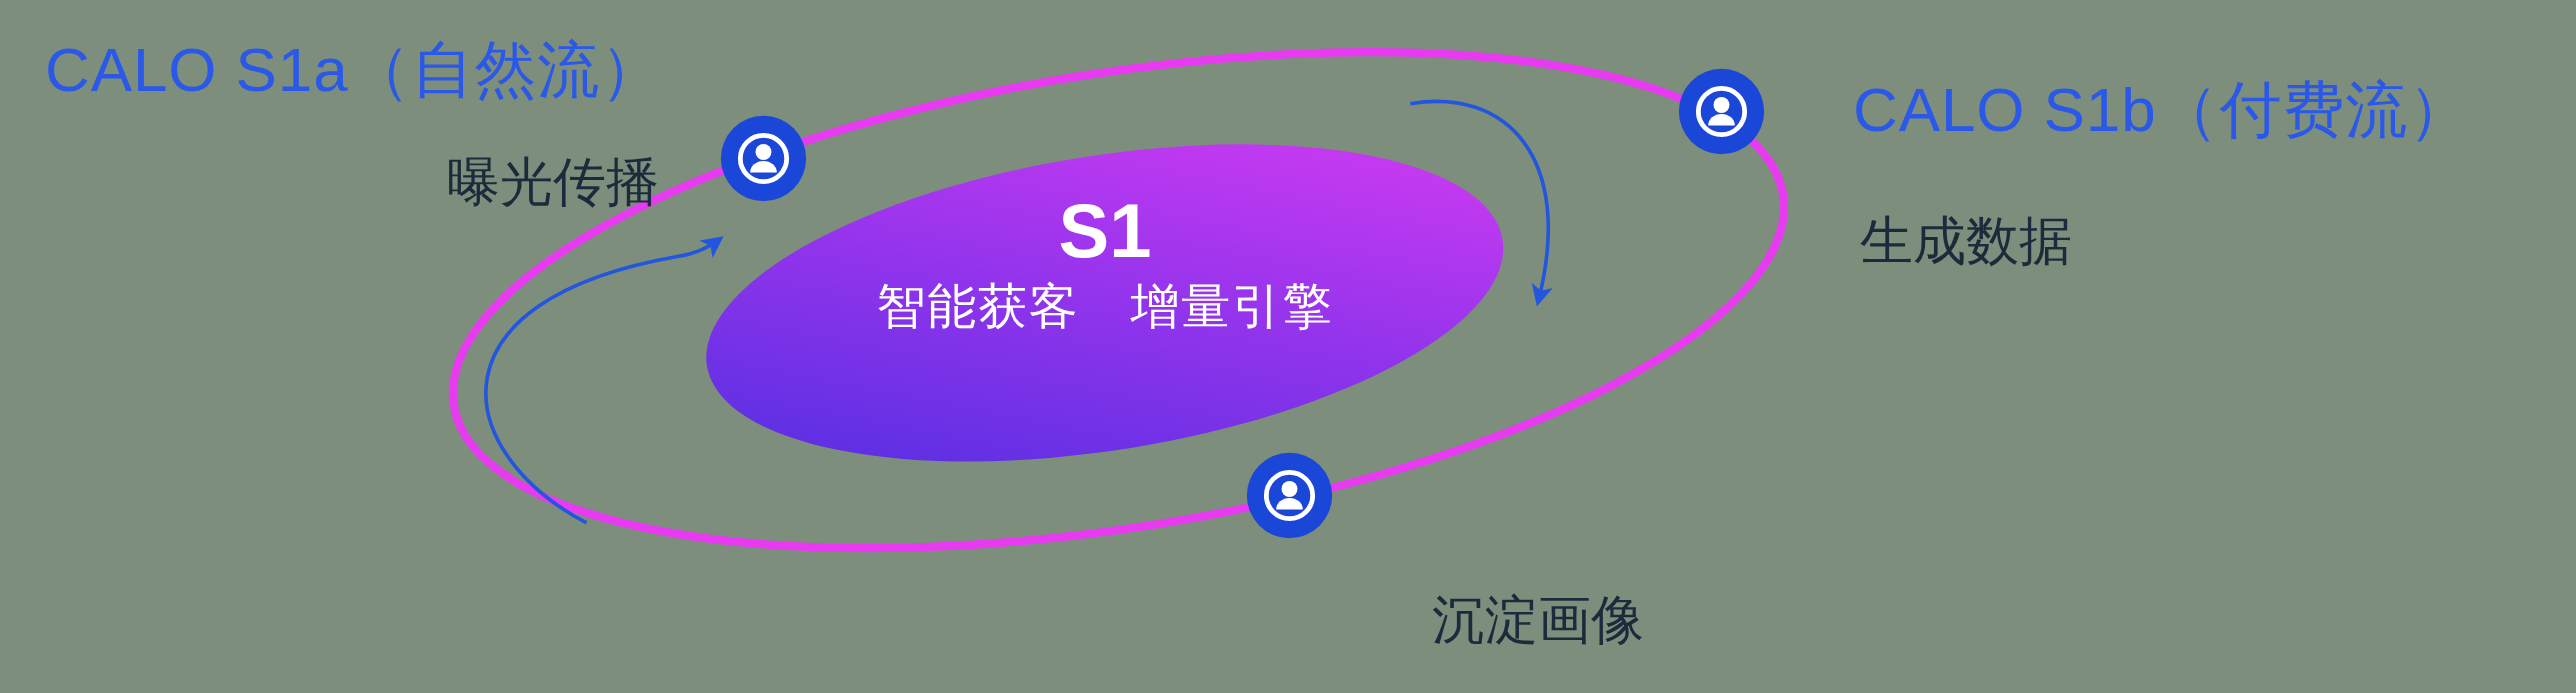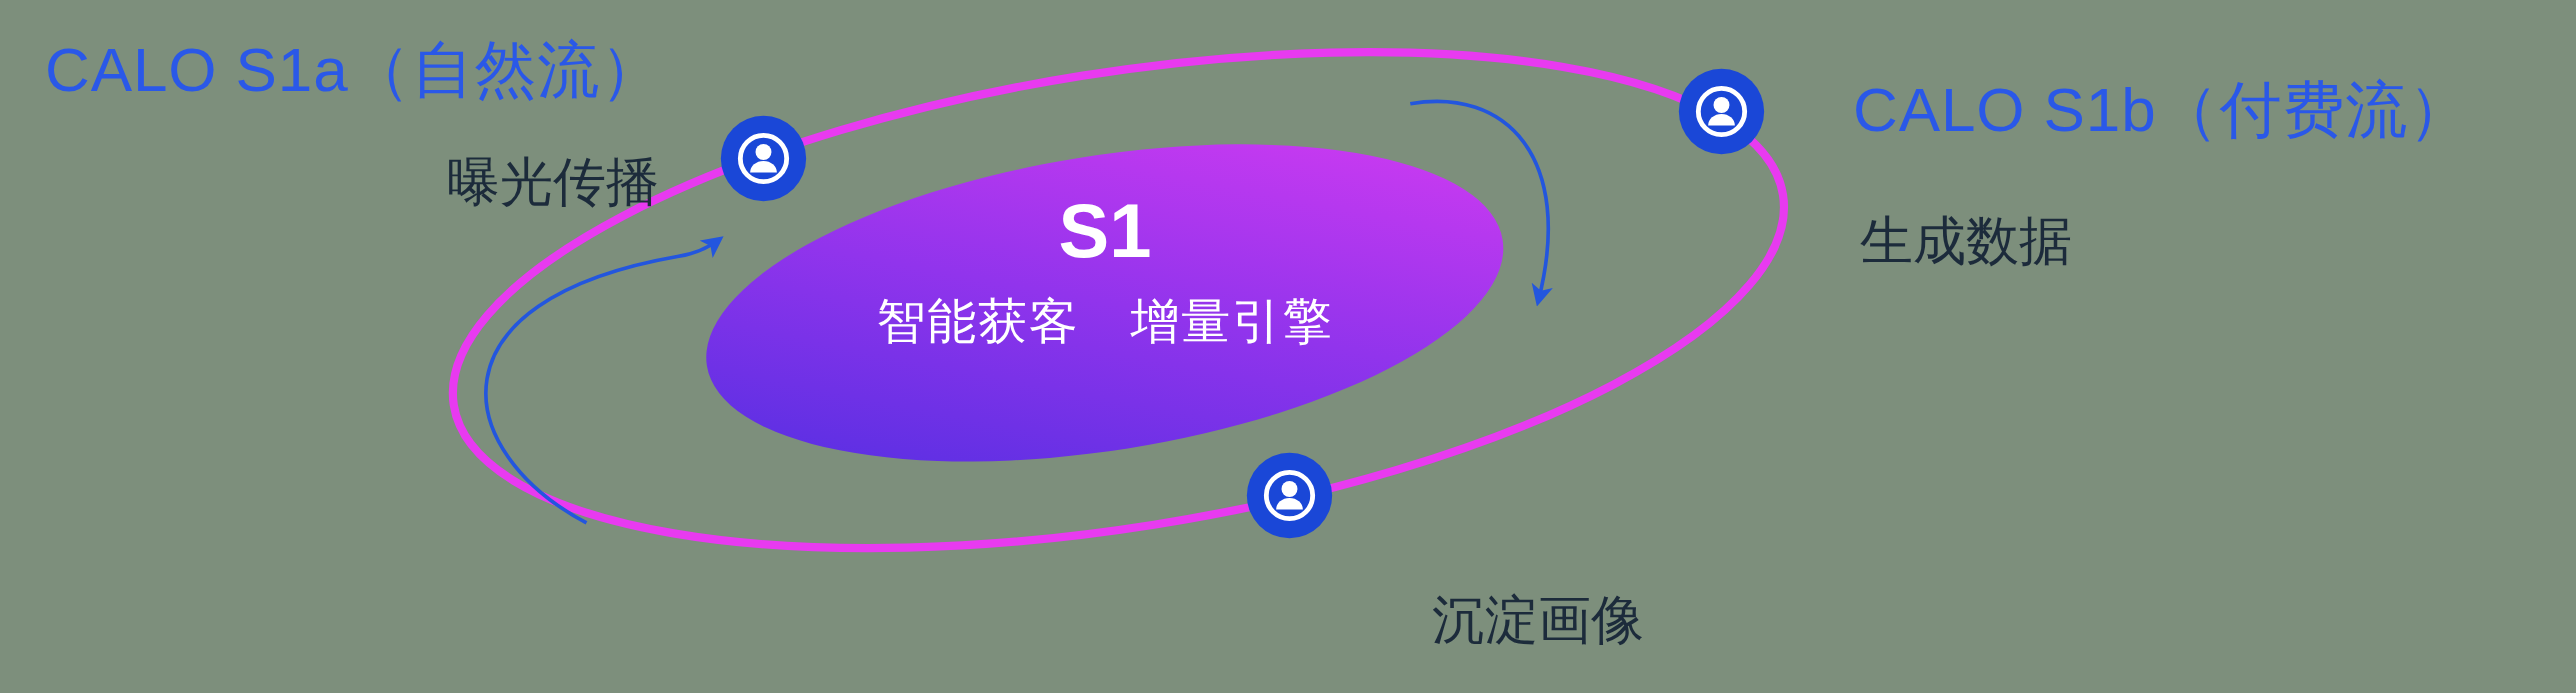--- a/index.html
+++ b/index.html
@@ -59,21 +59,21 @@
     color:var(--center-text);
   }
   .center-title{
     font-size:76px;
     font-weight:600;
     line-height:1;
   }
   .center-subtitle{
     font-size:49px;
     font-weight:500;
-    margin-top:20px;
+    margin-top:5px;
     letter-spacing:1.8px;
     white-space:pre;
   }
 </style>
 </head>
 <body>
 
 <div class="canvas">
 
   <svg class="layer" viewBox="0 0 2833 763" aria-hidden="true">

